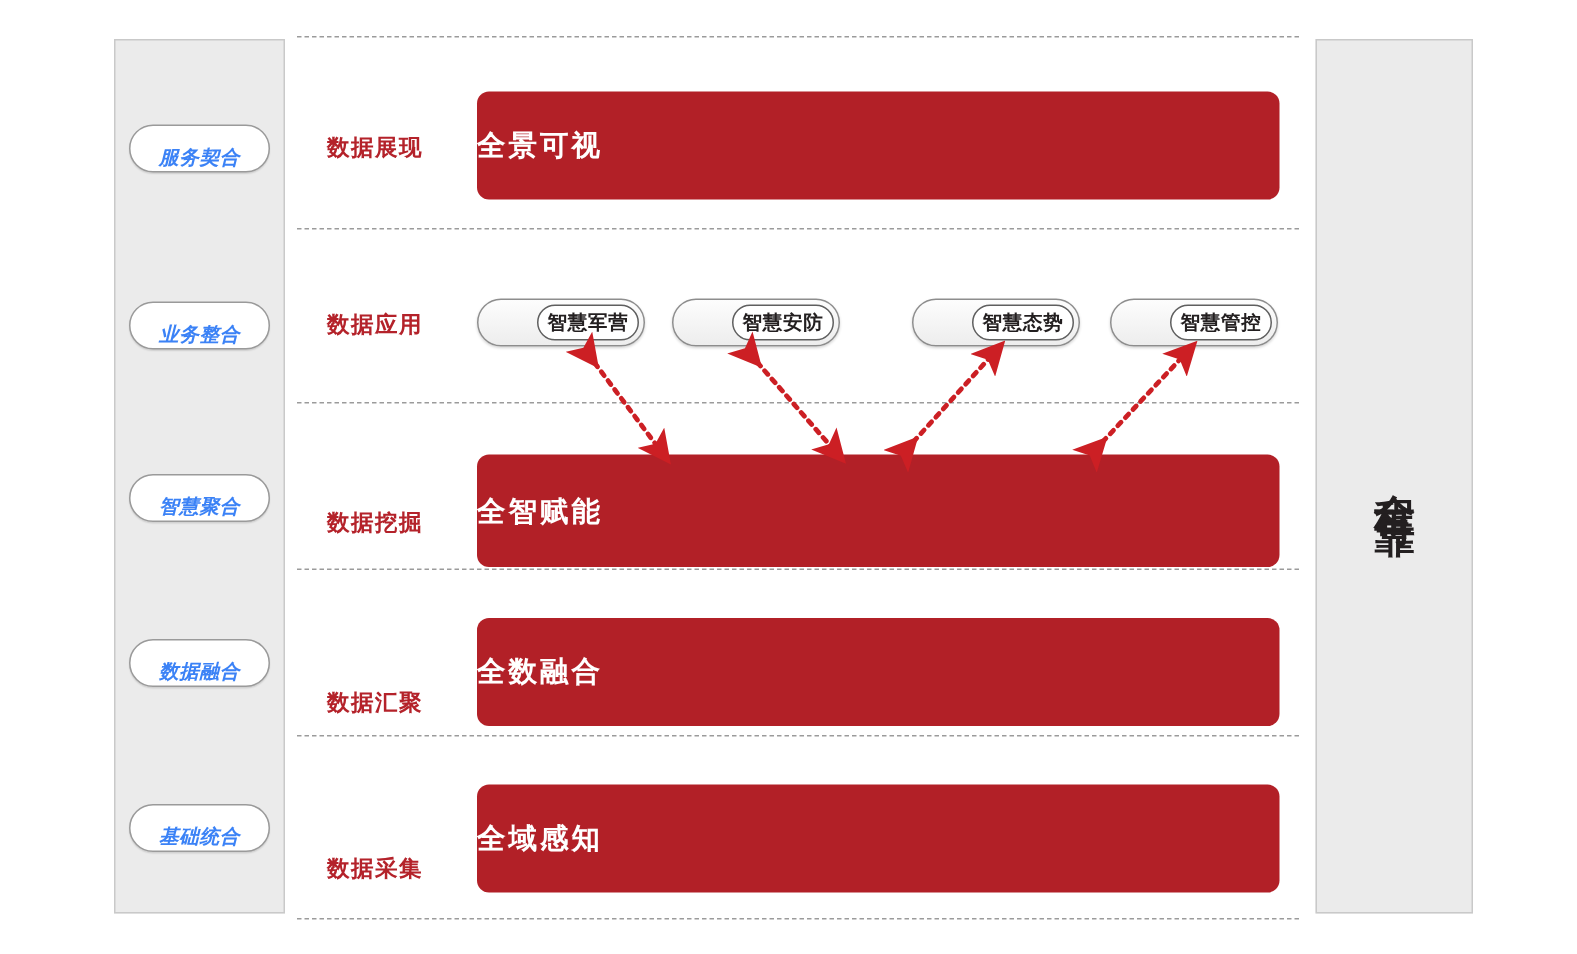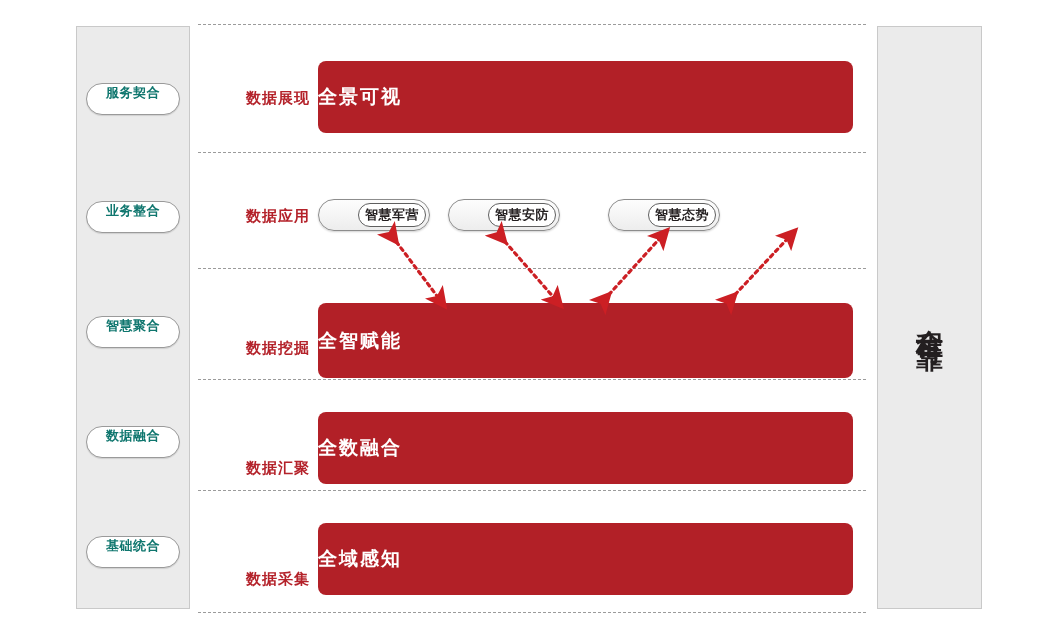--- a/index.html
+++ b/index.html
@@ -41,27 +41,28 @@
     position: absolute;
     left: 50%;
     transform: translateX(-50%);
     width: 94px;
     height: 32px;
     border-radius: 16px;
     background: #ffffff;
     border: 1px solid #9a9a9a;
     box-shadow: 0 1px 1px rgba(0,0,0,0.12);
     display: flex;
-    align-items: flex-start;
+    align-items: flex-end;
     justify-content: center;
     font-size: 13px;
     font-weight: 700;
-    color: #0f766e;
+    color: #3b82f6;
     letter-spacing: 0.5px;
     box-sizing: border-box;
+    font-style: italic;
   }
 
   
   #right-panel {
     left: 877px;
     top: 26px;
     width: 105px;
     height: 583px;
     display: flex;
     align-items: center;
@@ -94,21 +95,21 @@
   }
 
   .row-label {
     position: absolute;
     left: 20px;
     width: 92px;
     font-size: 15px;
     font-weight: 700;
     color: #b4222a;
     letter-spacing: 1px;
-    text-align: right;
+    text-align: left;
   }
 
   .red-bar {
     position: absolute;
     left: 120px;
     width: 535px;
     border-radius: 8px;
     background: #b22027;
     color: #ffffff;
     display: flex;
@@ -199,20 +200,23 @@
     <div class="row-label" style="top:183px">数据应用</div>
     <div class="app-pill" style="left:120px;top:175px">
       <div class="inner">智慧军营</div>
     </div>
     <div class="app-pill" style="left:250px;top:175px">
       <div class="inner">智慧安防</div>
     </div>
     <div class="app-pill" style="left:410px;top:175px">
       <div class="inner">智慧态势</div>
     </div>
+    <div class="app-pill" style="left:542px;top:175px">
+      <div class="inner">智慧管控</div>
+    </div>
 
     <div class="row-label" style="top:315px">数据挖掘</div>
     <div class="red-bar" style="top:279px;height:75px">
       <span>全智赋能</span>
     </div>
 
     <div class="row-label" style="top:435px">数据汇聚</div>
     <div class="red-bar" style="top:388px;height:72px">
       <span>全数融合</span>
     </div>

